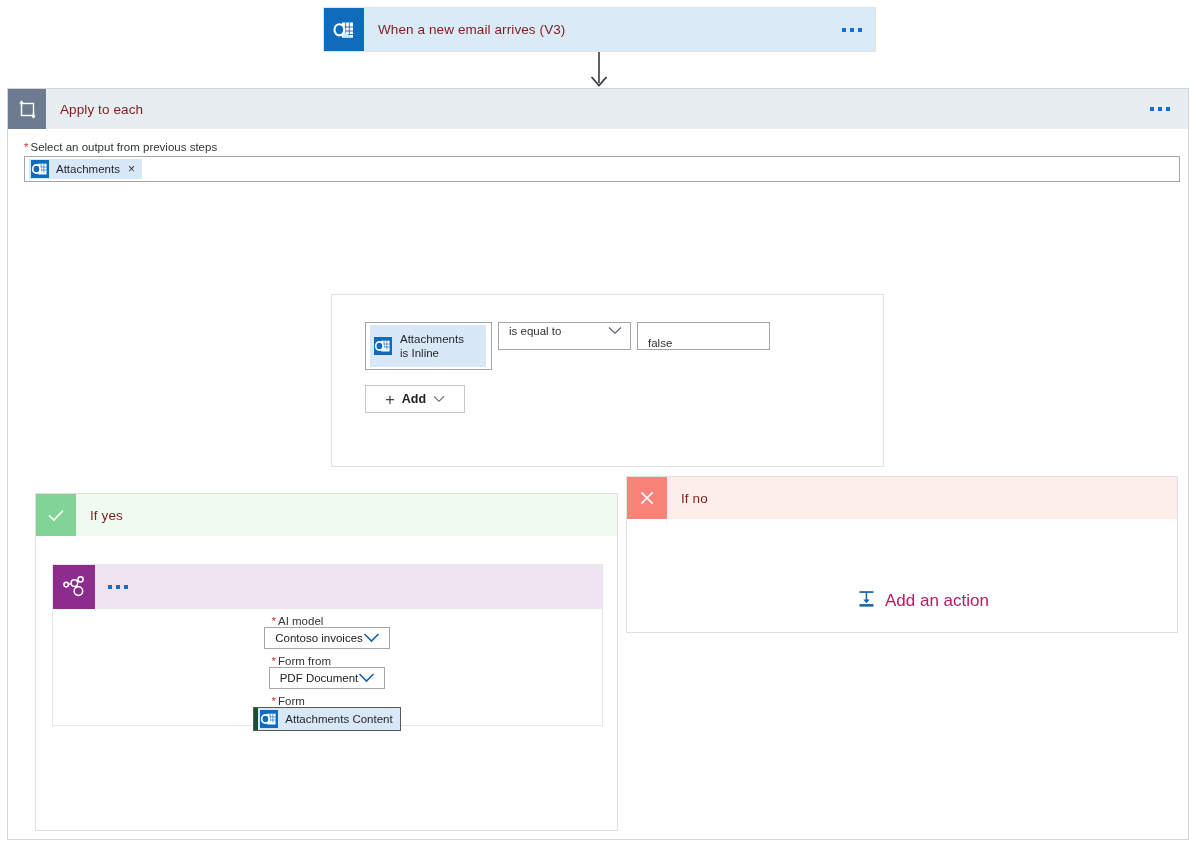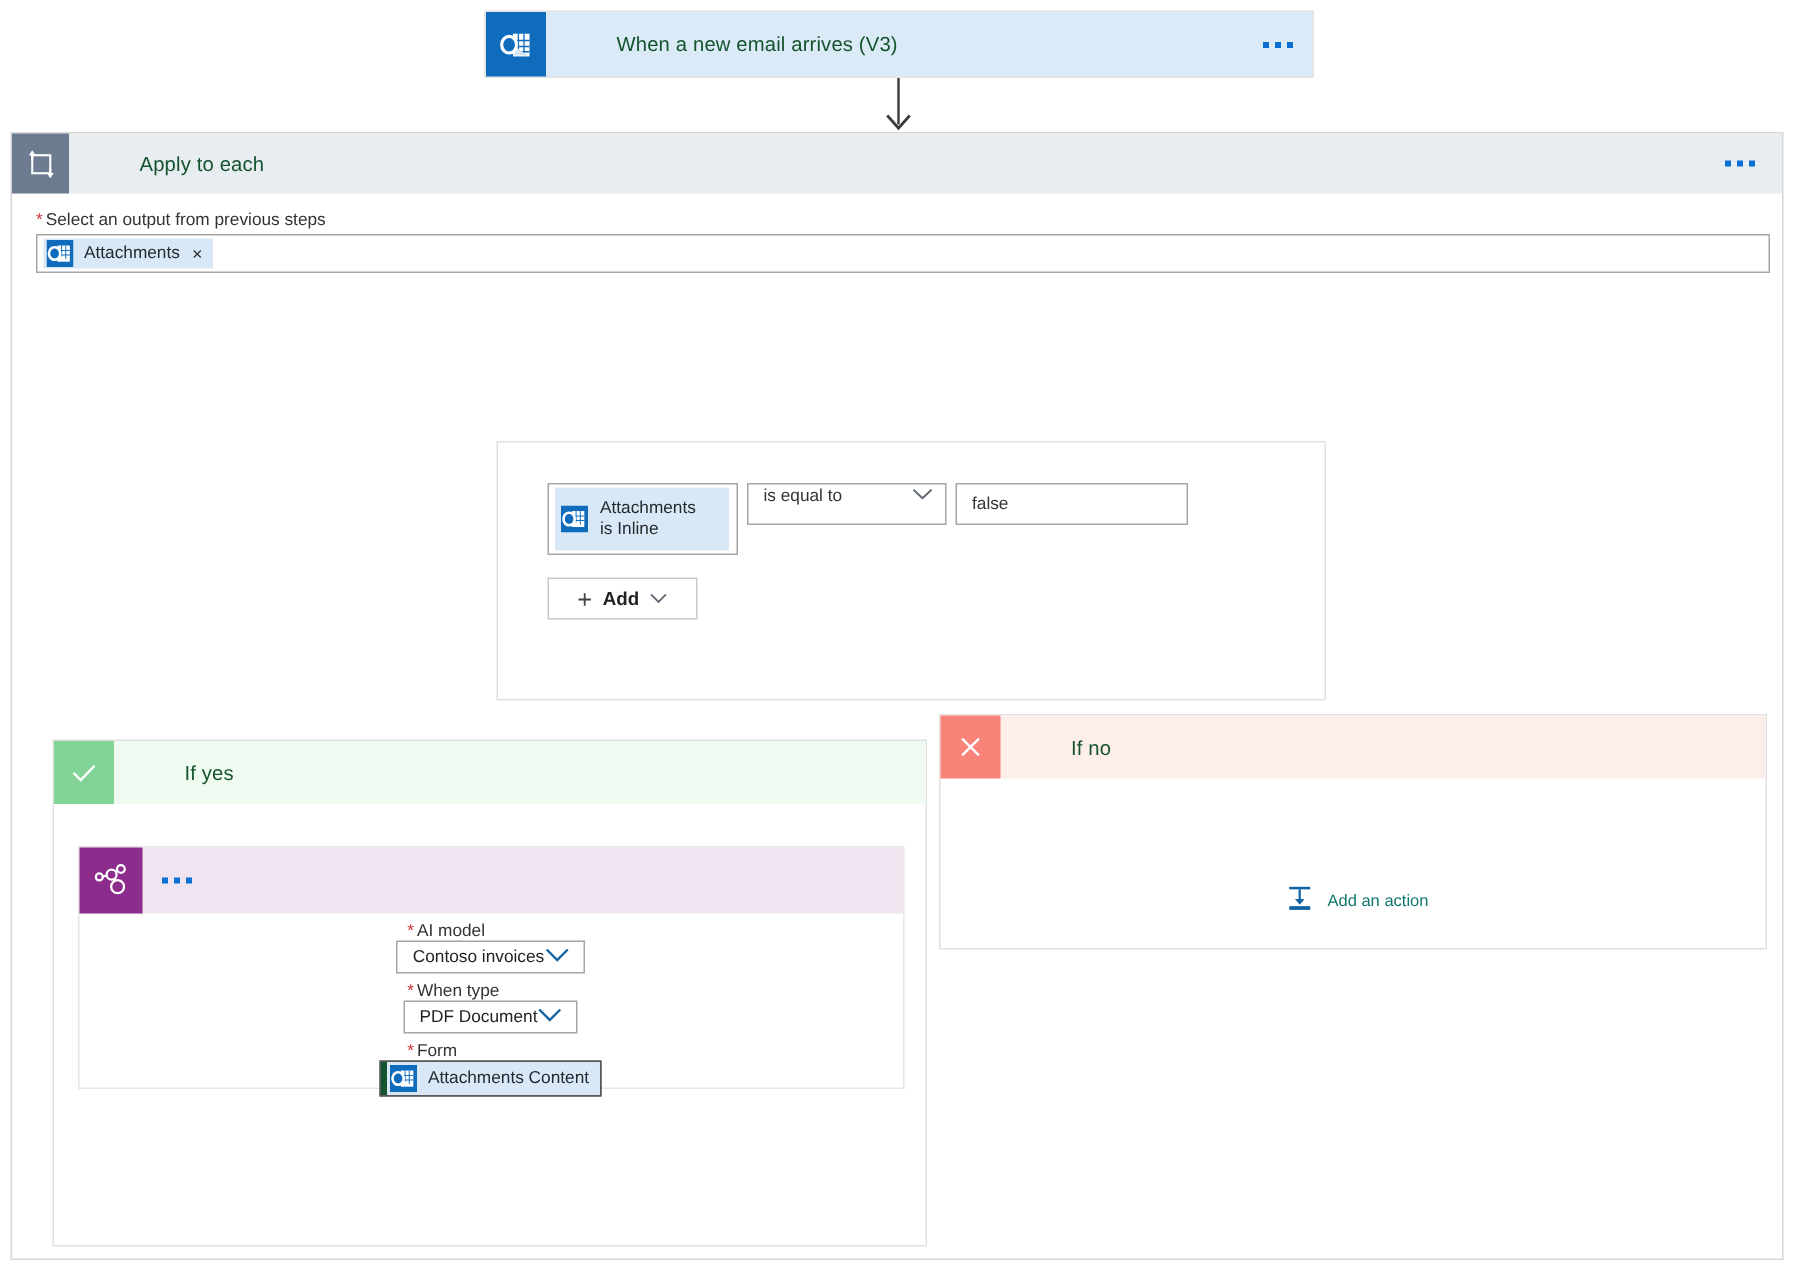--- a/index.html
+++ b/index.html
@@ -25,23 +25,22 @@
   }
   .card-icon {
     width: 38px; min-width: 38px;
     display: flex; align-items: center; justify-content: center;
   }
   .card-title {
     flex: 1 1 auto;
     display: flex; align-items: center;
     padding-left: 14px;
     font-size: 13.5px;
-    color: #14532d;
+    color: #7f1d1d;
     letter-spacing: .1px;
-    margin-left: 33px;
   }
   .ellipsis-btn {
     width: 46px; min-width: 46px;
     display: flex; align-items: center; justify-content: center;
     gap: 4px;
     cursor: pointer;
   }
   .ellipsis-btn i {
     display: block;
     width: 4px; height: 4px;
@@ -141,24 +140,24 @@
     width: 133px; height: 28px;
     border: 1px solid #a6a6a6;
     background: #fff;
     display: flex; align-items: center;
     padding: 0 8px 11px 10px;
     font-size: 11.5px; color: #333;
     justify-content: space-between;
     margin-left: 6px;
   }
   .cond-value {
-    width: 155px; height: 28px;
+    width: 133px; height: 28px;
     border: 1px solid #a6a6a6;
     background: #fff;
-    display: flex; align-items: center;
+    display: flex; align-items: flex-end;
     padding-left: 10px;
     font-size: 11.5px; color: #333;
     margin-left: 6px;
   }
   .add-btn {
     margin: 15px 0 0 33px;
     width: 100px; height: 28px;
     border: 1px solid #c8c8c8;
     background: #fff;
     display: flex; align-items: center; justify-content: center;
@@ -231,22 +230,22 @@
   }
   .param-tokenfield .token { height: 22px; }
 
   
   .add-action {
     display: inline-flex; align-items: center;
     gap: 9px;
     cursor: pointer;
   }
   .add-action .aa-label {
-    font-size: 11px;
-    color: #0f766e;
+    font-size: 17px;
+    color: #be185d;
   }
   #aa-no    { position: absolute; left: 849px; top: 500px; }
 
   .chev { display: block; }
 </style>
 </head>
 <body>
 
 <div id="canvas">
 
@@ -423,21 +422,21 @@
             <span class="chev">
               <svg width="17" height="11" viewBox="0 0 17 11" aria-hidden="true">
                 <polyline points="1.5,2 8.5,9 15.5,2" fill="none" stroke="#1264a3" stroke-width="1.6"></polyline>
               </svg>
             </span>
           </div>
         </div>
 
         <div class="param-row">
           <div class="param-label">
-            <span class="req-star">*</span><span>When type</span>
+            <span class="req-star">*</span><span>Form from</span>
           </div>
           <div class="param-select">
             <span>PDF Document</span>
             <span class="chev">
               <svg width="17" height="11" viewBox="0 0 17 11" aria-hidden="true">
                 <polyline points="1.5,2 8.5,9 15.5,2" fill="none" stroke="#1264a3" stroke-width="1.6"></polyline>
               </svg>
             </span>
           </div>
         </div>

